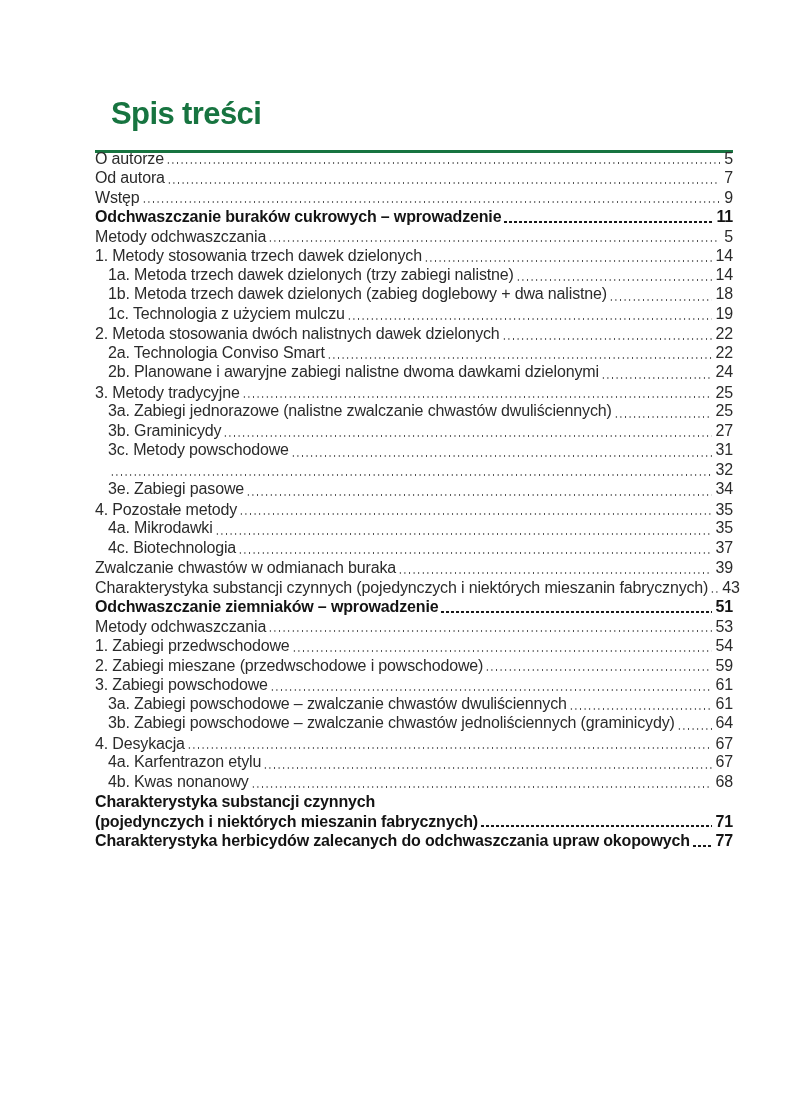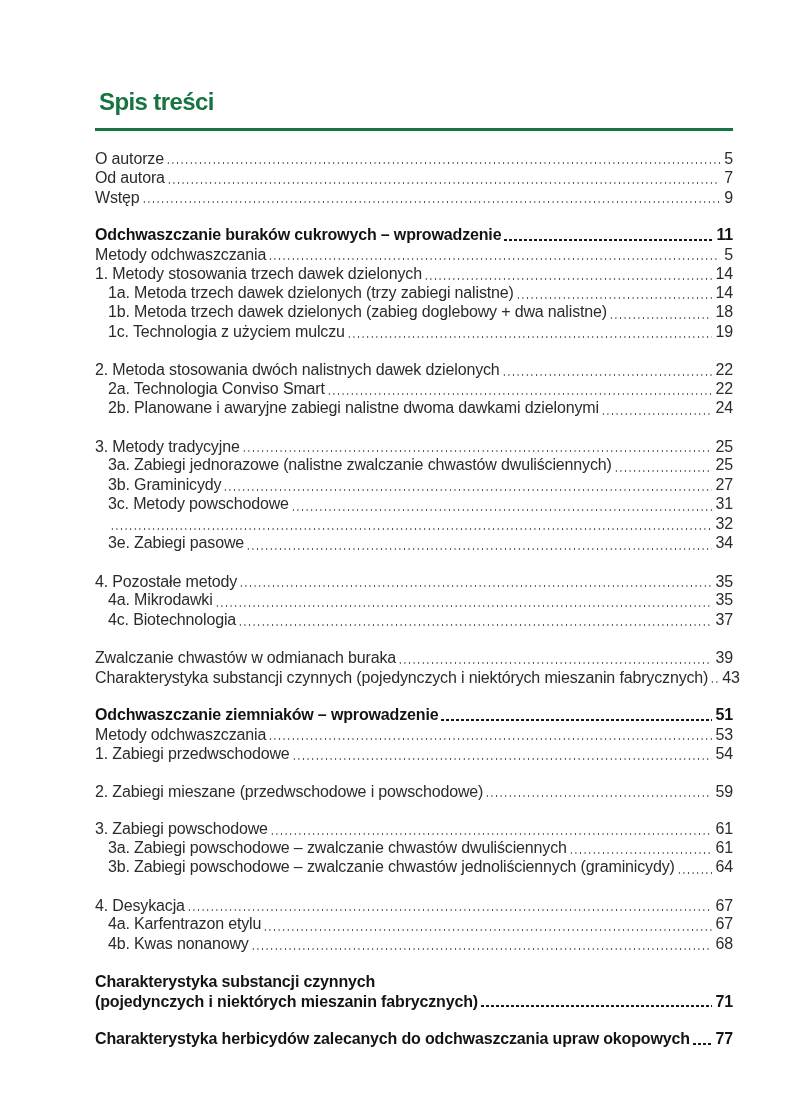--- a/index.html
+++ b/index.html
@@ -6,34 +6,34 @@
   html,body { margin:0; padding:0; }
   body {
     width:800px; height:1120px; position:relative;
     background:#ffffff; overflow:hidden;
     font-family:"Liberation Sans", sans-serif;
   }
   .page { position:absolute; inset:0; background:#fff; }
 
   .toc-header { position:absolute; left:95px; top:78px; width:638px; }
   .toc-title {
-    margin:4px; font-size:24px; line-height:40px; font-weight:bold;
+    margin:16px; font-size:31px; line-height:40px; font-weight:bold;
     color:var(--green); letter-spacing:-0.6px;
   }
   .title-rule { height:2.5px; background:var(--green); margin-top:6px; }
 
   .toc {
     position:absolute; left:95px; top:148px; width:638px;
     font-size:16px; letter-spacing:-0.15px; color:var(--text);
   }
   .row {
     display:flex; align-items:flex-end;
     height:19.5px; white-space:nowrap;
   }
-  .row.gap { margin-top:18px; }
+  .row.gap { }
   .row.indent { padding-left:13px;align-items:center; }
   .row.bold { font-weight:bold; color:var(--bold-text); }
   .label { flex:0 0 auto; }
   .dots {
     flex:1 1 8px; min-width:8px; align-self:stretch; margin:0 2px;
     background-image:radial-gradient(circle, #4b4b4b 0.85px, rgba(0,0,0,0) 1.05px);
     background-size:4.6px 4px;
     background-repeat:repeat-x;
     background-position:0 calc(100% - 2.5px);
   }

